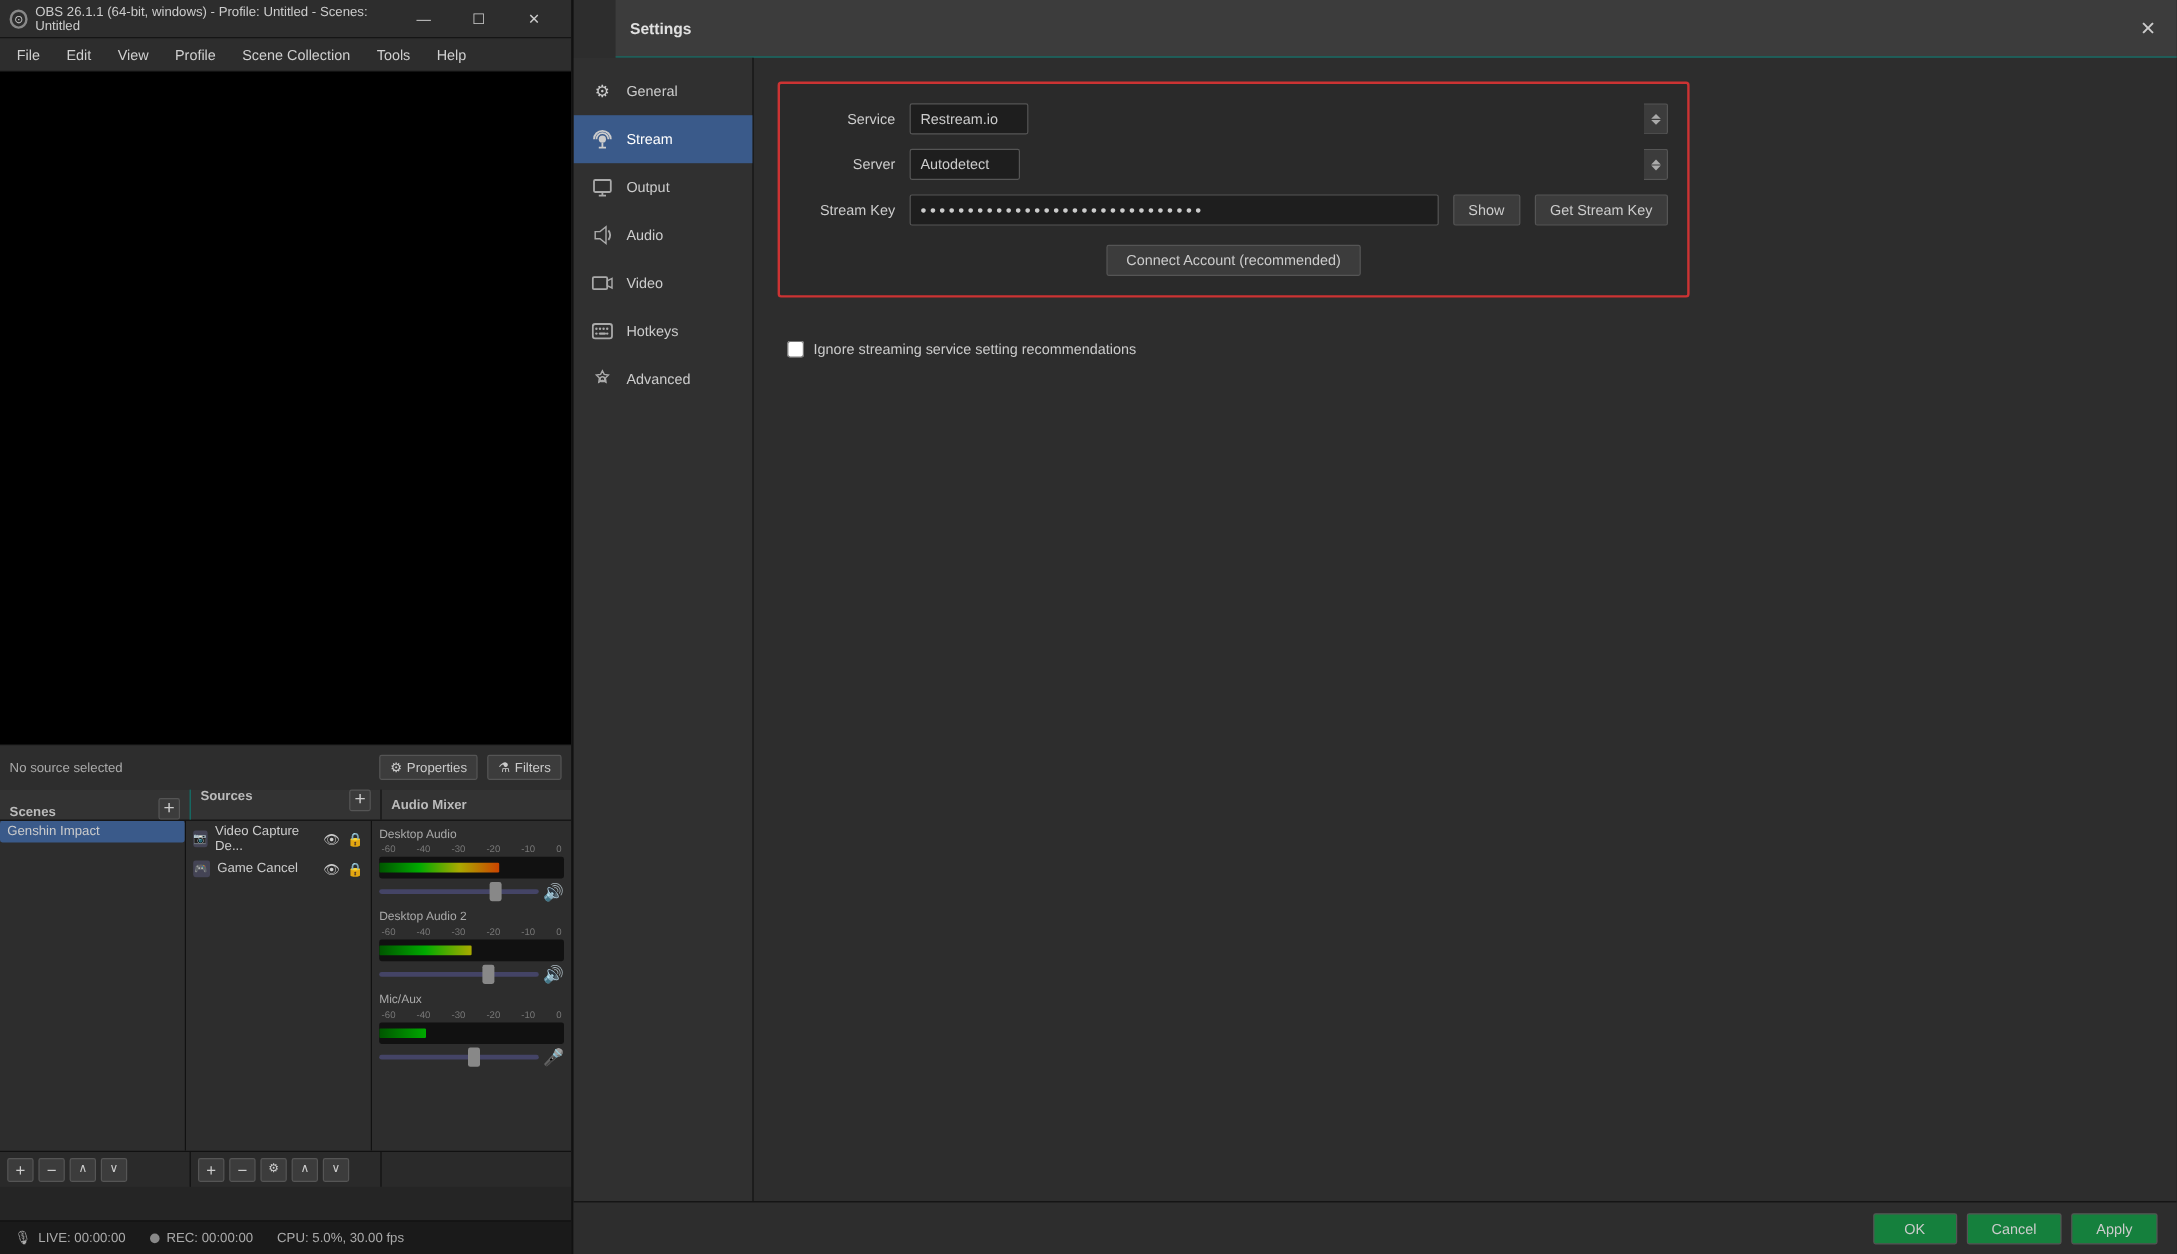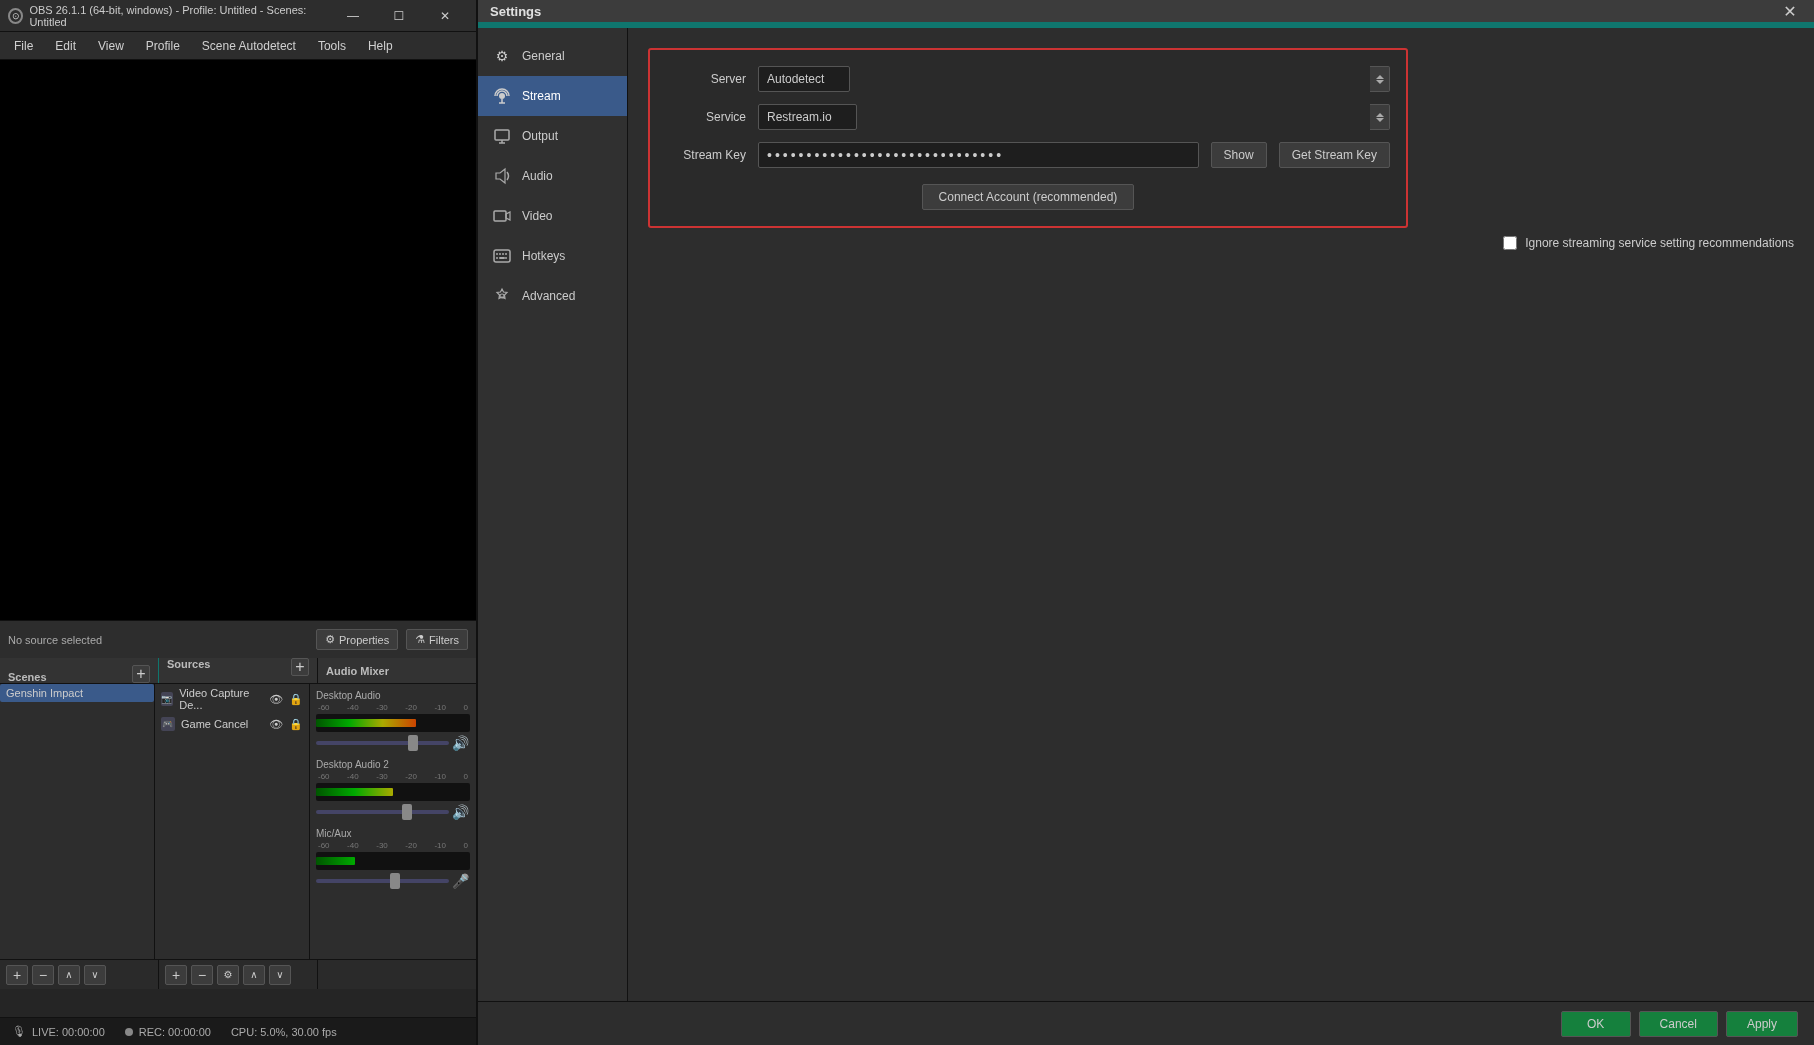--- a/index.html
+++ b/index.html
@@ -149,26 +149,27 @@
     .settings-overlay {
       position: absolute;
       top: 0; left: 476px; right: 0; bottom: 0;
       background: #2d2d2d;
       display: flex;
       flex-direction: column;
       border-left: 2px solid #111;
       z-index: 100;
     }
     .settings-title-bar {
-      height: 28px;
+      height: 48px;
       background: #3c3c3c;
       display: flex; align-items: center;
       padding: 0 12px;
       justify-content: space-between;
-      border-bottom: 6px solid #0f766e;
+      border-bottom: 1px solid #0f766e;
+      margin-left: 35px;
     }
     .settings-close-btn {
       background: none; border: none;
       color: #ccc; font-size: 16px; cursor: pointer;
       width: 24px; height: 24px;
       display: flex; align-items: center; justify-content: center;
       border-radius: 2px;
     }
 
     .settings-body {
@@ -302,23 +303,22 @@
     }
 
     .connect-row {
       display: flex; justify-content: center;
       margin-top: 4px;
     }
 
     
     .checkbox-row {
       display: flex; align-items: center; gap: 8px;
-      margin-top: 8px;
+      margin-top: 36px;
       padding-left: 8px;
-      justify-content: flex-end;
     }
     .checkbox-row input[type="checkbox"] {
       width: 14px; height: 14px;
       cursor: pointer;
     }
     .checkbox-label {
       font-size: 12px; color: #ccc;
     }
 
     
@@ -391,21 +391,21 @@
       <button class="title-bar-btn">☐</button>
       <button class="title-bar-btn close">✕</button>
     </div>
   </div>
 
   <div class="menu-bar" style="position:absolute;top:32px;left:0;width:476px;z-index:10;">
     <div class="menu-item">File</div>
     <div class="menu-item">Edit</div>
     <div class="menu-item">View</div>
     <div class="menu-item">Profile</div>
-    <div class="menu-item">Scene Autodetect</div>
+    <div class="menu-item">Scene Collection</div>
     <div class="menu-item">Tools</div>
     <div class="menu-item">Help</div>
   </div>
 
   <div style="position:absolute;top:60px;left:0;width:476px;height:560px;background:#000;"></div>
 
   <div class="source-controls" style="position:absolute;top:620px;left:0;width:476px;">
     <span style="flex:1;font-size:11px;color:#aaa;">No source selected</span>
     <button class="ctrl-btn">
       <span>⚙</span>
@@ -629,46 +629,46 @@
           </div>
           <span>Advanced</span>
         </div>
       </div>
 
       <div class="settings-content">
 
         <div class="stream-form">
 
           <div class="form-row">
+            <div class="form-label">Service</div>
+            <div class="select-wrapper">
+              <select class="form-select">
+                <option>Restream.io</option>
+              </select>
+              <div class="select-arrow">
+                <div class="arrow-up"></div>
+                <div class="arrow-down"></div>
+              </div>
+            </div>
+          </div>
+
+          <div class="form-row">
             <div class="form-label">Server</div>
             <div class="select-wrapper">
               <select class="form-select">
                 <option>Autodetect</option>
               </select>
               <div class="select-arrow">
                 <div class="arrow-up"></div>
                 <div class="arrow-down"></div>
               </div>
             </div>
           </div>
 
           <div class="form-row">
-            <div class="form-label">Service</div>
-            <div class="select-wrapper">
-              <select class="form-select">
-                <option>Restream.io</option>
-              </select>
-              <div class="select-arrow">
-                <div class="arrow-up"></div>
-                <div class="arrow-down"></div>
-              </div>
-            </div>
-          </div>
-
-          <div class="form-row">
             <div class="form-label">Stream Key</div>
             <input type="password" class="stream-key-input" value="••••••••••••••••••••••••••••••" style="flex: 1 1 0%; background: rgb(30, 30, 30); border: 1px solid rgb(85, 85, 85); color: rgb(204, 204, 204); padding: 4px 8px; font-size: 14px; border-radius: 2px; height: 26px;">
             <button class="form-btn">Show</button>
             <button class="form-btn">Get Stream Key</button>
           </div>
 
           <div class="connect-row">
             <button class="connect-btn">Connect Account (recommended)</button>
           </div>
         </div>

